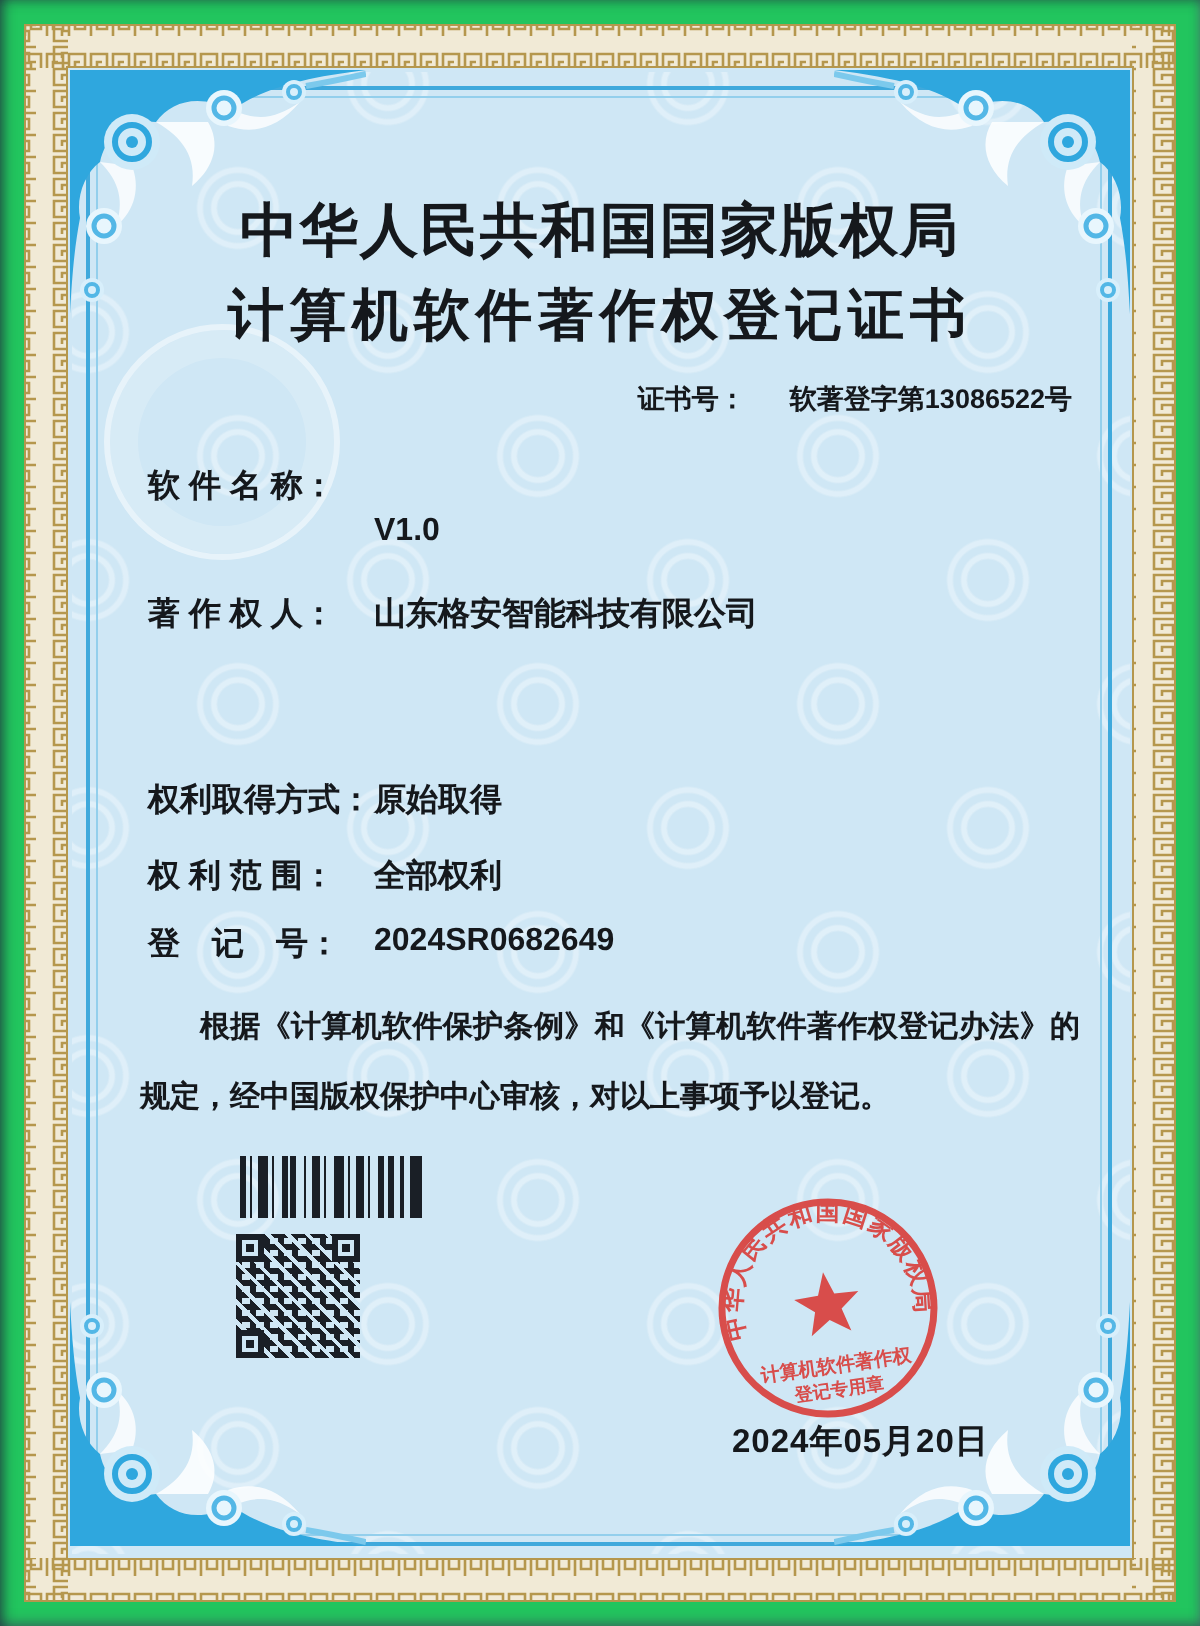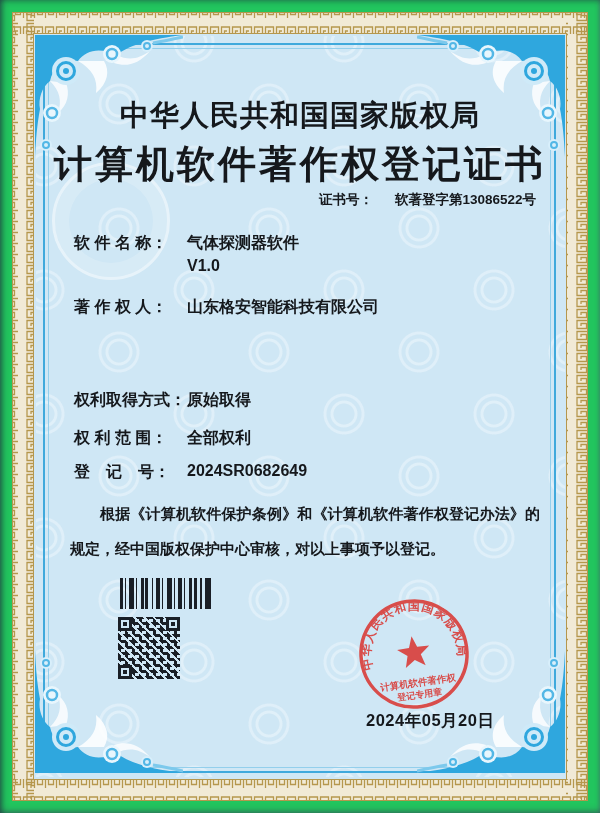--- a/index.html
+++ b/index.html
@@ -19,21 +19,21 @@
   .gold-frame{position:absolute;left:0;top:0;}
   .inner-frame{position:absolute;left:43px;top:43px;width:509px;height:726px;
     border:2px solid #3fa9dc;outline:1px solid #93cfec;outline-offset:-6px;}
   .corner{position:absolute;width:148px;height:122px;}
   .corner.tl{left:35px;top:35px;}
   .corner.tr{right:35px;top:35px;transform:scaleX(-1);}
   .corner.bl{left:35px;bottom:40px;transform:scaleY(-1);}
   .corner.br{right:35px;bottom:40px;transform:scale(-1,-1);}
   .txt{position:absolute;color:#15181c;font-weight:bold;white-space:nowrap;}
   .title1{left:0;width:100%;top:96px;text-align:center;font-size:29px;letter-spacing:1px;}
-  .title2{left:0;width:100%;top:139px;text-align:center;font-size:38px;letter-spacing:3px;}
+  .title2{left:0;width:100%;top:139px;text-align:center;font-size:28px;letter-spacing:3px;}
   .certno{right:64px;top:191px;font-size:13.5px;}
   .certno .lab{margin-right:22px;}
   .f-label{left:74px;font-size:16px;}
   .f-value{left:187px;font-size:16px;}
   .r1{top:233px;} .r1b{top:257px;} .r2{top:297px;} .r3{top:390px;} .r4{top:428px;} .r5{top:462px;}
   .statement{position:absolute;left:70px;top:496px;width:470px;font-size:15px;line-height:35px;
     font-weight:bold;color:#15181c;text-indent:2em;text-align:justify;white-space:normal;}
   .barcode{position:absolute;left:120px;top:578px;width:91px;height:31px;
     background:linear-gradient(90deg,
       #1a1f26 0 3px, transparent 3px 5px, #1a1f26 5px 6px, transparent 6px 9px,
@@ -119,21 +119,20 @@
     </svg>
 
   <div class="txt title1">中华人民共和国国家版权局</div>
   <div class="txt title2">计算机软件著作权登记证书</div>
 
   <div class="txt certno">
     <span class="lab">证书号：</span><span>软著登字第13086522号</span>
   </div>
 
   <div class="txt f-label r1">软 件 名 称：</div>
-  <div class="txt f-value r1">气体探测器软件</div>
   <div class="txt f-value r1b">V1.0</div>
 
   <div class="txt f-label r2">著 作 权 人：</div>
   <div class="txt f-label r3">权利取得方式：</div>
 
   <div class="txt f-value r2">山东格安智能科技有限公司</div>
   <div class="txt f-value r3">原始取得</div>
 
   <div class="txt f-label r4">权 利 范 围：</div>
   <div class="txt f-value r4">全部权利</div>

